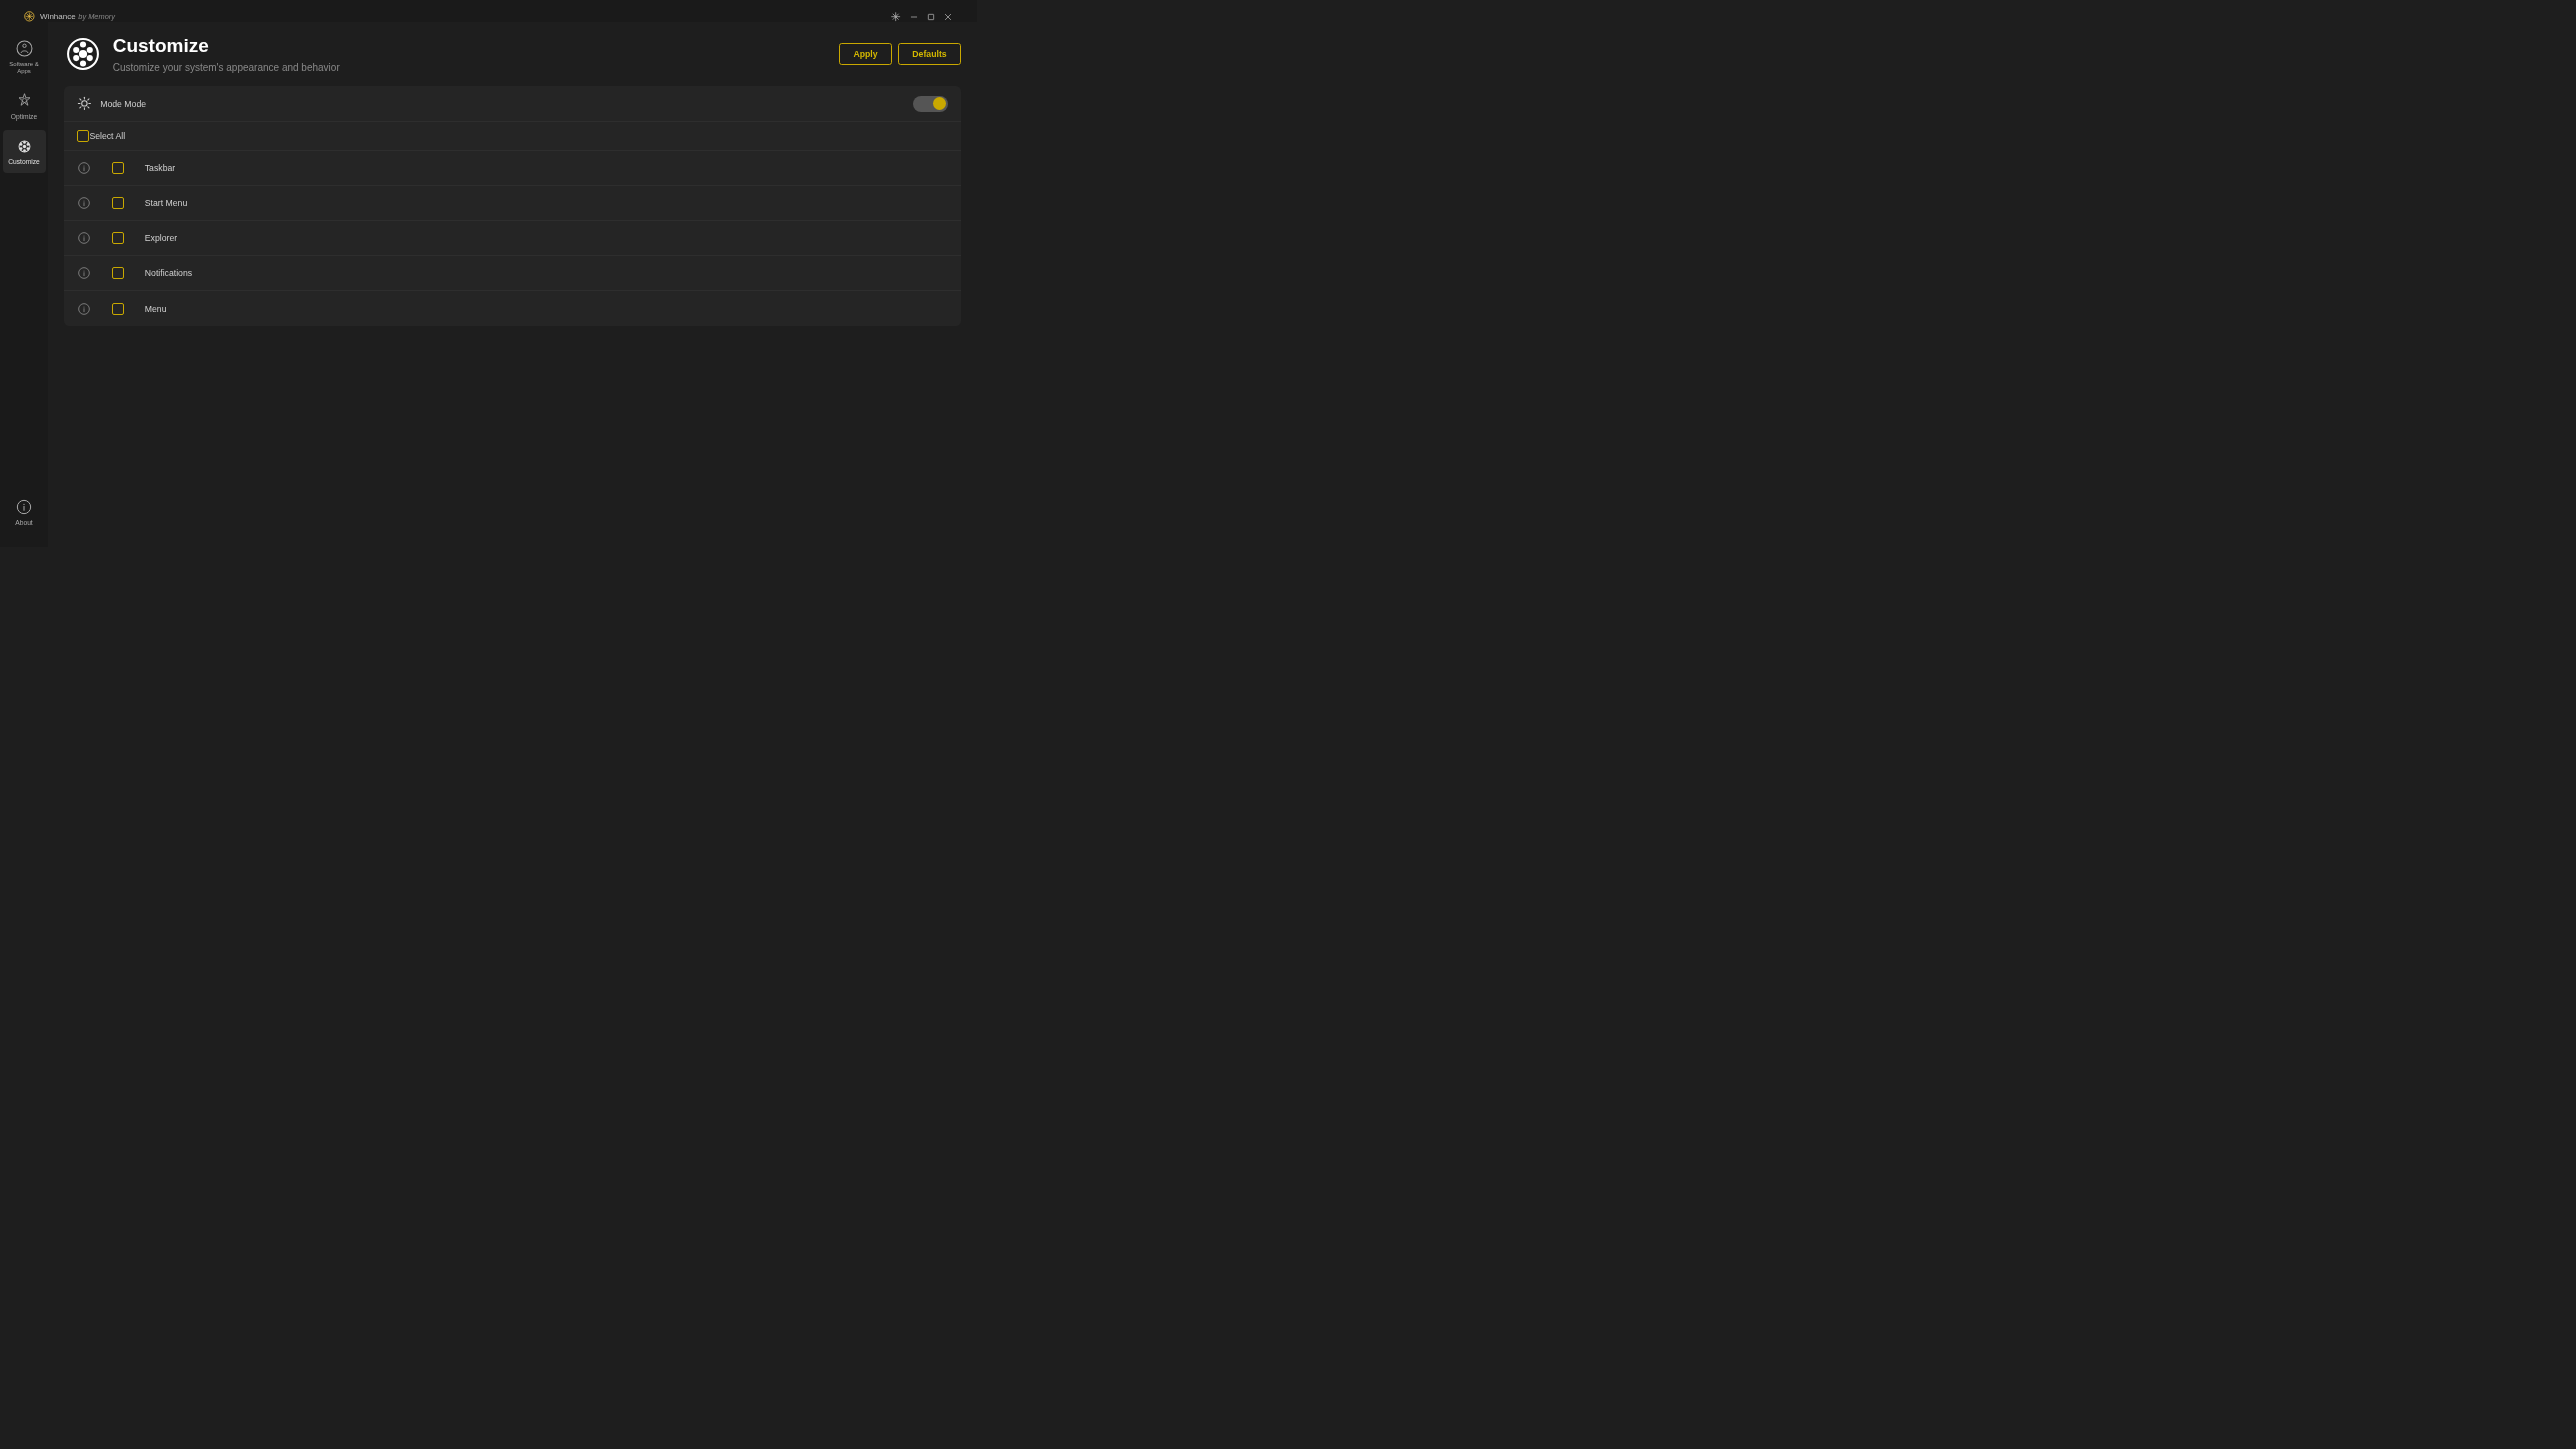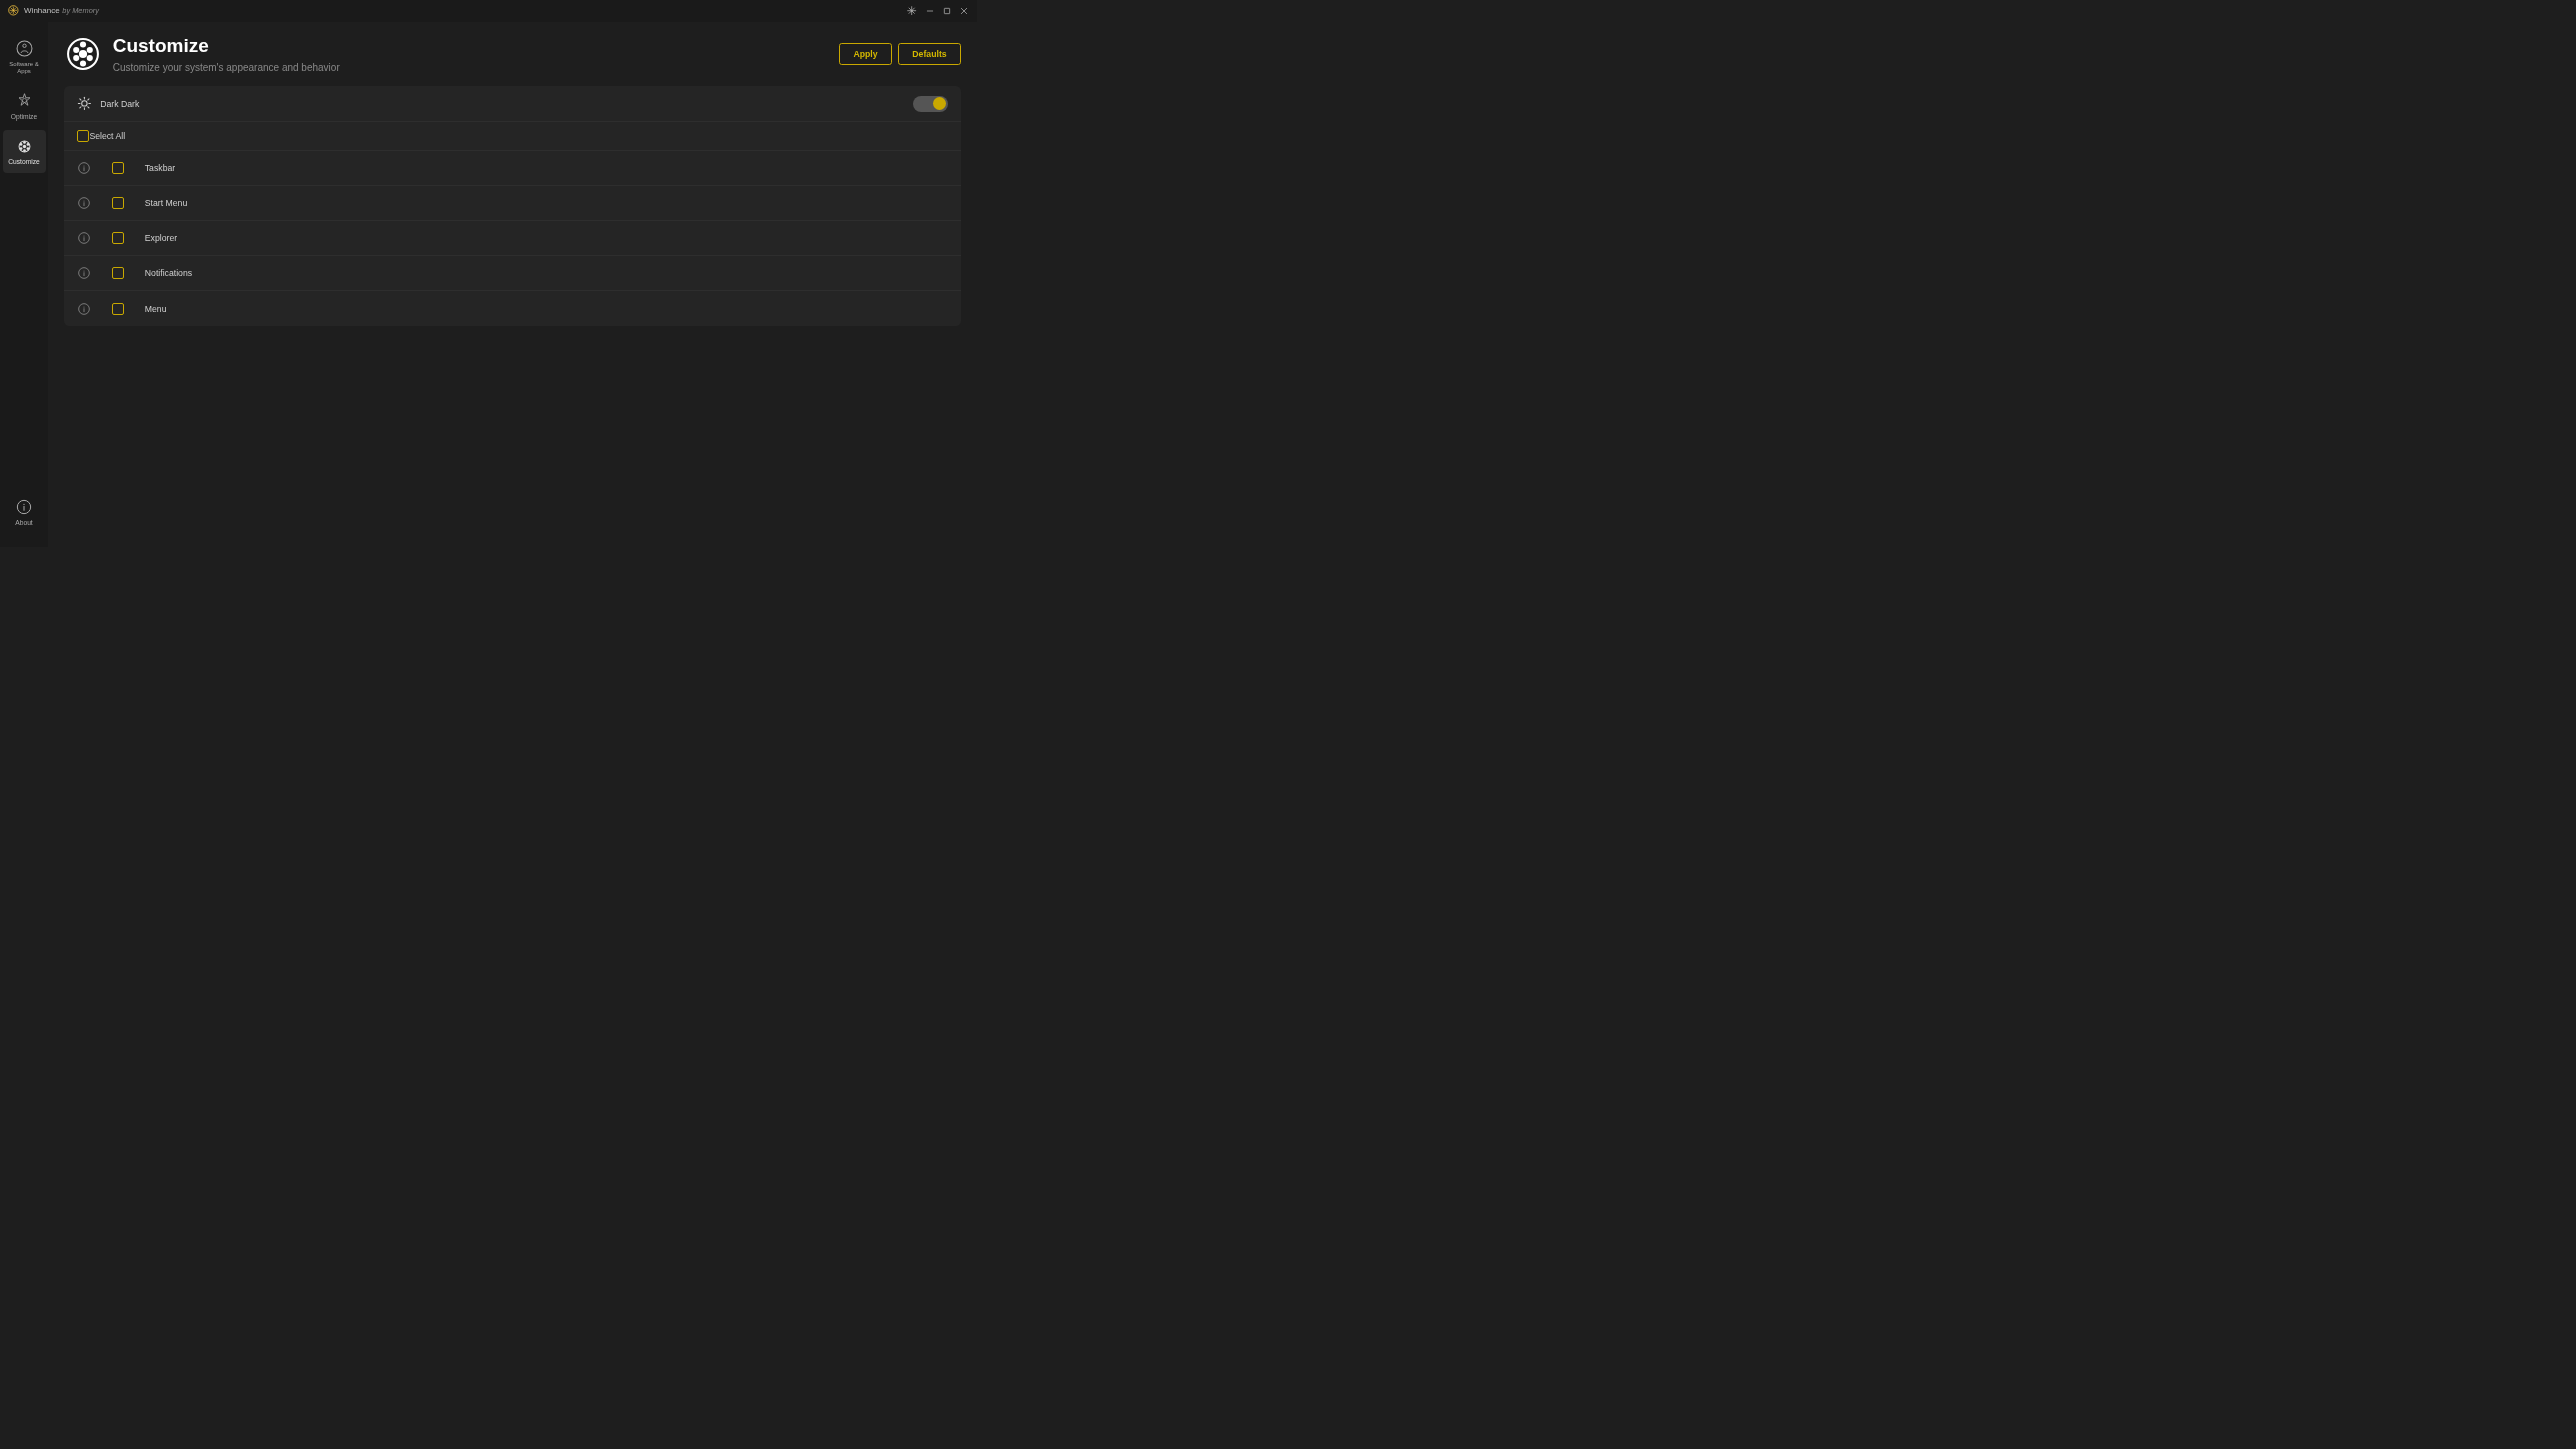--- a/index.html
+++ b/index.html
@@ -21,25 +21,25 @@
     .window {
       display: flex;
       flex-direction: column;
       width: 100%;
       height: 100%;
       background: #1e1e1e;
     }
 
     .title-bar {
       display: flex;
-      align-items: center;
+      align-items: flex-end;
       justify-content: space-between;
       height: 21.5px;
       background: #1a1a1a;
-      padding: 0 8px;
+      padding: 0 24px;
       flex-shrink: 0;
     }
 
     .title-bar-left {
       display: flex;
       align-items: center;
       gap: 5.4px;
     }
 
     .app-logo {
@@ -442,21 +442,21 @@
               <line x1="11" y1="2" x2="11" y2="4.5" stroke="#d0d0d0" stroke-width="1.5" stroke-linecap="round"></line>
               <line x1="11" y1="17.5" x2="11" y2="20" stroke="#d0d0d0" stroke-width="1.5" stroke-linecap="round"></line>
               <line x1="2" y1="11" x2="4.5" y2="11" stroke="#d0d0d0" stroke-width="1.5" stroke-linecap="round"></line>
               <line x1="17.5" y1="11" x2="20" y2="11" stroke="#d0d0d0" stroke-width="1.5" stroke-linecap="round"></line>
               <line x1="4.2" y1="4.2" x2="6" y2="6" stroke="#d0d0d0" stroke-width="1.5" stroke-linecap="round"></line>
               <line x1="16" y1="16" x2="17.8" y2="17.8" stroke="#d0d0d0" stroke-width="1.5" stroke-linecap="round"></line>
               <line x1="17.8" y1="4.2" x2="16" y2="6" stroke="#d0d0d0" stroke-width="1.5" stroke-linecap="round"></line>
               <line x1="6" y1="16" x2="4.2" y2="17.8" stroke="#d0d0d0" stroke-width="1.5" stroke-linecap="round"></line>
             </svg>
           </div>
-          <span class="dark-mode-label">Dark Dark</span>
+          <span class="dark-mode-label">Mode Mode</span>
           <div class="toggle-switch"></div>
         </div>
 
         <div class="select-all-row">
           <input type="checkbox" class="checkbox" style="">
           <span class="setting-label">Select All</span>
         </div>
 
         <div class="setting-row">
           <div class="setting-row-left">

